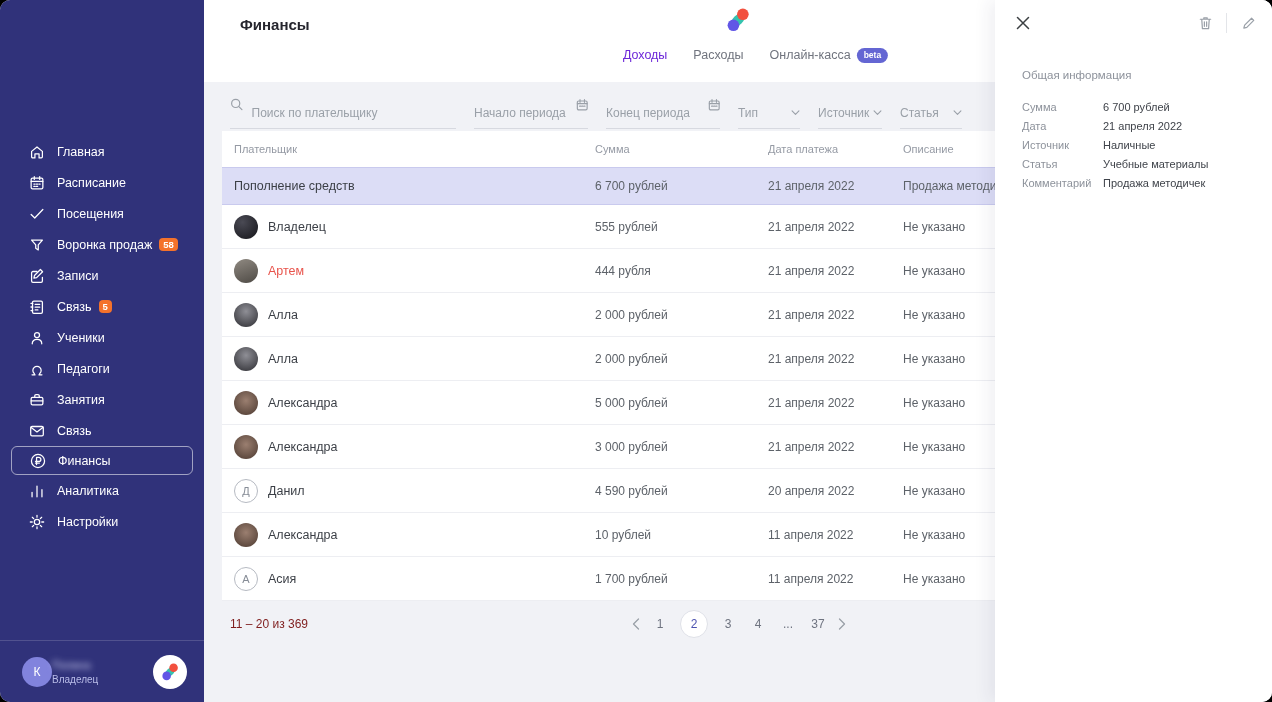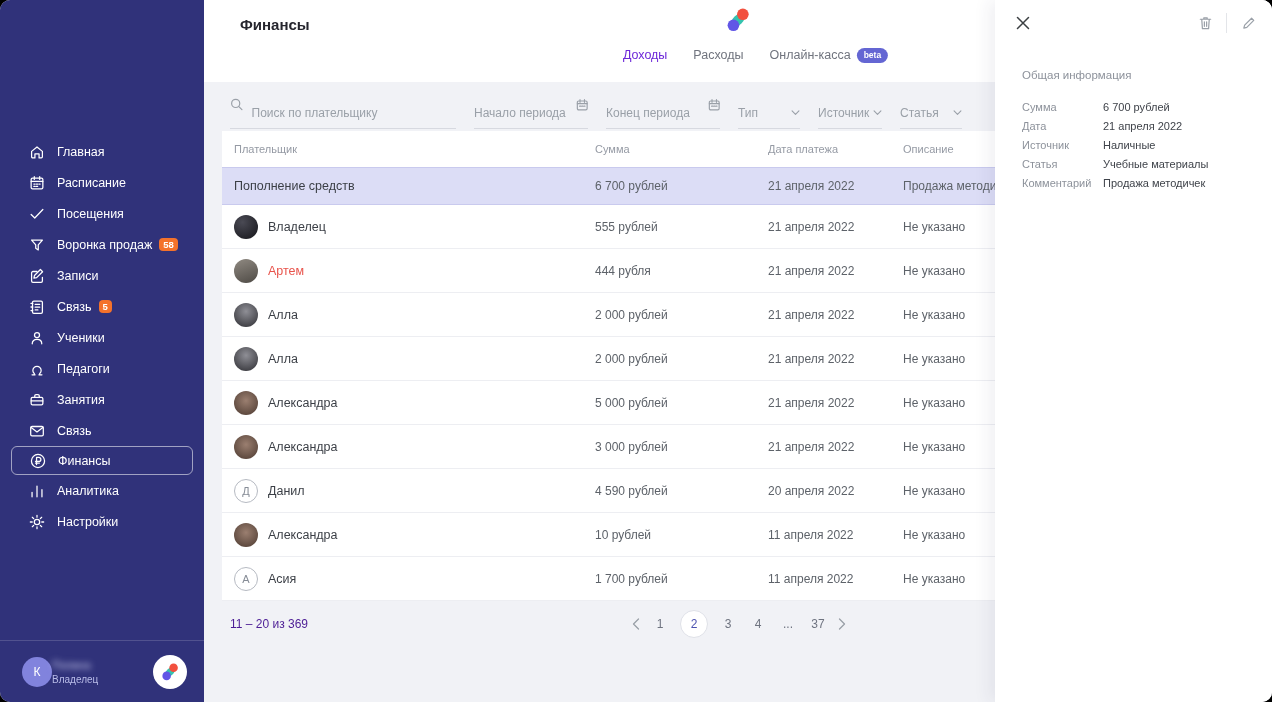--- a/index.html
+++ b/index.html
@@ -63,21 +63,21 @@
   .cell { font-size:12px; color:#5d6269; }
   .avatar { width:24px; height:24px; border-radius:50%; flex:0 0 24px; }
   .avatar.letter { background:#fff; border:1px solid #b6bac2; color:#868c96; font-size:11px; display:flex; align-items:center; justify-content:center; }
   .av-p1 { background:radial-gradient(circle at 35% 30%, #4a4a54, #141419); }
   .av-p2 { background:linear-gradient(160deg,#908a82,#4e4a45); }
   .av-p3 { background:radial-gradient(circle at 50% 35%, #8f8f96, #2c2c31); }
   .av-p4 { background:radial-gradient(circle at 50% 40%, #9b7f70, #4a382f); }
 
   
   .pagination { position:relative; height:46px; margin:0 16px 0 18px; display:flex; align-items:center; }
-  .page-range { position:absolute; left:8px; font-size:12px; color:#4c1d95; }
+  .page-range { position:absolute; left:8px; font-size:12px; color:#7f1d1d; }
   .pager { position:absolute; left:50%; transform:translateX(-50%); display:flex; align-items:center; gap:10px; }
   .pg { min-width:20px; height:20px; display:flex; align-items:center; justify-content:center; font-size:12px; color:#6f7480; cursor:pointer; }
   .pg.current { width:28px; height:28px; border:1px solid #dfe1e8; border-radius:50%; background:#fff; color:#4c52b0; }
   .pg-arrow { cursor:pointer; display:flex; align-items:center; }
 
   
   .panel { position:absolute; left:995px; top:0; width:277px; height:702px; background:#fff; z-index:10; box-shadow:-6px 0 16px rgba(40,40,80,.07); }
   .panel-head { display:flex; align-items:center; padding:13px 15px 0 19px; }
   .panel-head .spacer { flex:1; }
   .p-iconbtn { cursor:pointer; display:flex; align-items:center; justify-content:center; width:18px; height:18px; }

